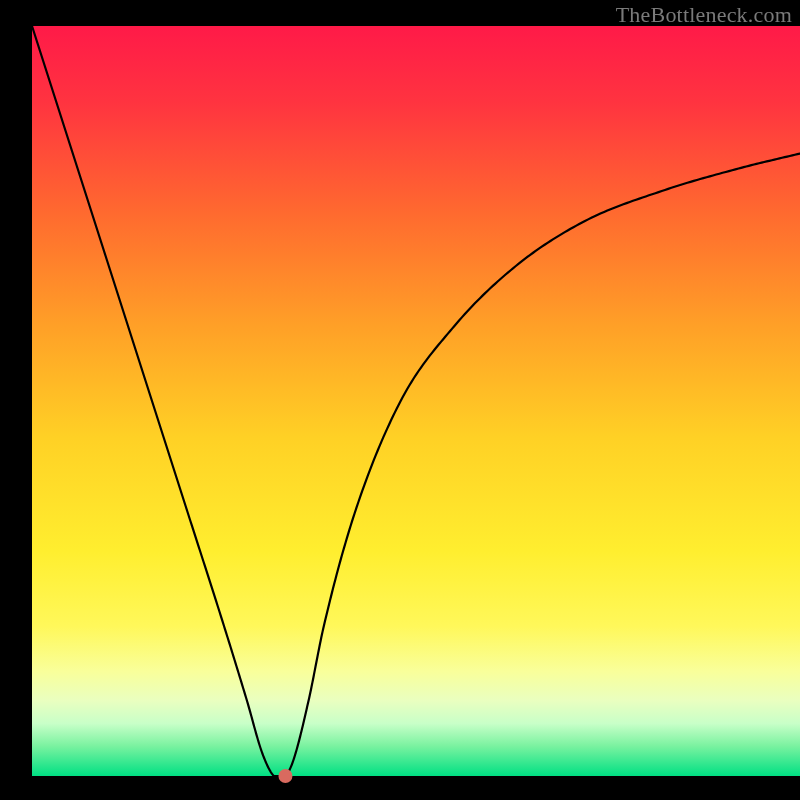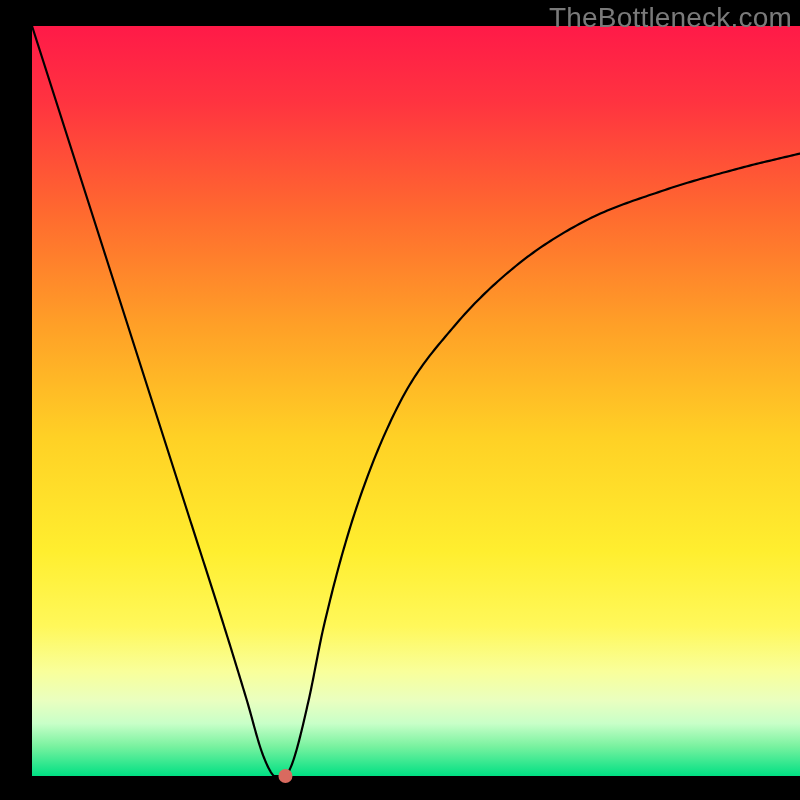--- a/index.html
+++ b/index.html
@@ -17,24 +17,25 @@
     left: 0;
     width: 800px;
     height: 800px;
     background: #000;
   }
   .watermark {
     position: absolute;
     top: 2px;
     right: 8px;
     color: #7a7a7a;
-    font-size: 28px;
+    font-size: 22px;
     font-weight: 400;
     letter-spacing: 0.2px;
     z-index: 5;
+    font-family: Liberation Serif, serif;
   }
   svg {
     position: absolute;
     top: 0;
     left: 0;
   }
 </style>
 </head>
 <body>
 

